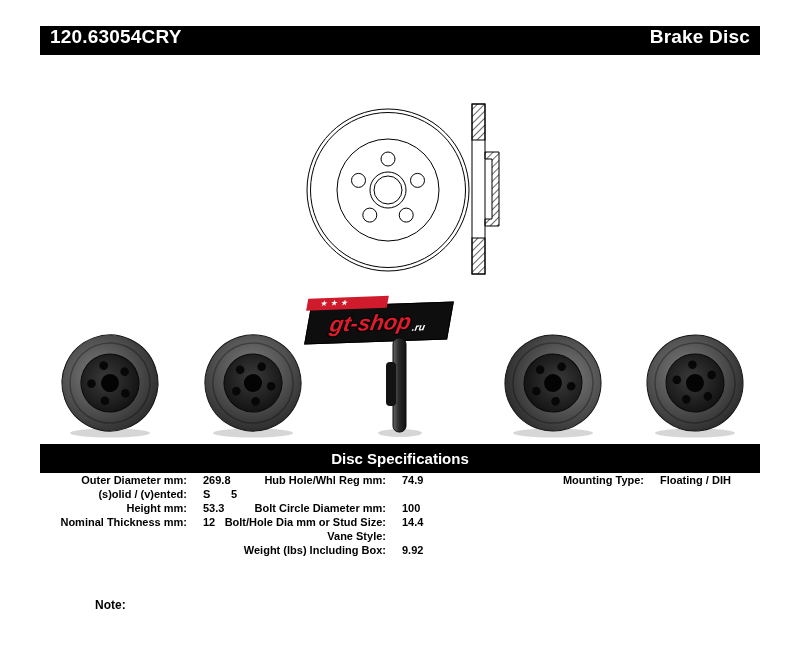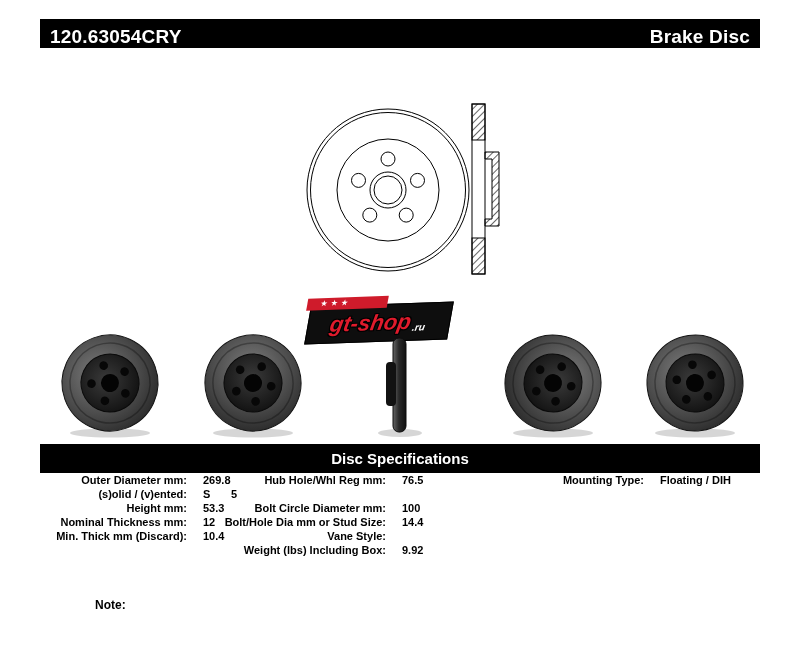--- a/index.html
+++ b/index.html
@@ -2,23 +2,23 @@
 <html><head>
 <meta charset="utf-8">
 <style>
   * { margin:0; padding:0; box-sizing:border-box; }
   html,body { background:#fff; }
   body { font-family:"Liberation Sans", sans-serif; color:#000; }
   .page { position:relative; width:800px; height:655px; background:#fff; overflow:hidden; }
 
   
   .topbar {
-    position:absolute; left:40px; top:19px; width:720px; height:29px;
+    position:absolute; left:40px; top:26px; width:720px; height:29px;
     background:#000; color:#fff;
-    display:flex; justify-content:space-between; align-items:flex-end;
+    display:flex; justify-content:space-between; align-items:flex-start;
     padding:0 10px; font-size:19px; font-weight:bold; letter-spacing:0.2px;
   }
 
   
   .tech-drawing { position:absolute; left:285px; top:98px; }
 
   
   .logo {
     position:absolute; left:308px; top:304px; width:142px; height:38px;
     background:#0e0e0e; transform:skewX(-12deg) rotate(-2deg);
@@ -179,30 +179,26 @@
       <span class="val">S</span>
     </div>
     <div class="spec-row">
       <span class="lbl">Height mm:</span>
       <span class="val">53.3</span>
     </div>
     <div class="spec-row">
       <span class="lbl">Nominal Thickness mm:</span>
       <span class="val">12</span>
     </div>
-    <div class="spec-row">
-      <span class="lbl">Min. Thick mm (Discard):</span>
-      <span class="val">10.4</span>
-    </div>
   </div>
 
   <div class="spec-col col-mid">
     <div class="spec-row">
       <span class="lbl">Hub Hole/Whl Reg mm:</span>
-      <span class="val">76.5</span>
+      <span class="val">74.9</span>
     </div>
     <div class="spec-row">
       <span class="val">5</span>
     </div>
     <div class="spec-row">
       <span class="lbl">Bolt Circle Diameter mm:</span>
       <span class="val">100</span>
     </div>
     <div class="spec-row">
       <span class="lbl">Bolt/Hole Dia mm or Stud Size:</span>

